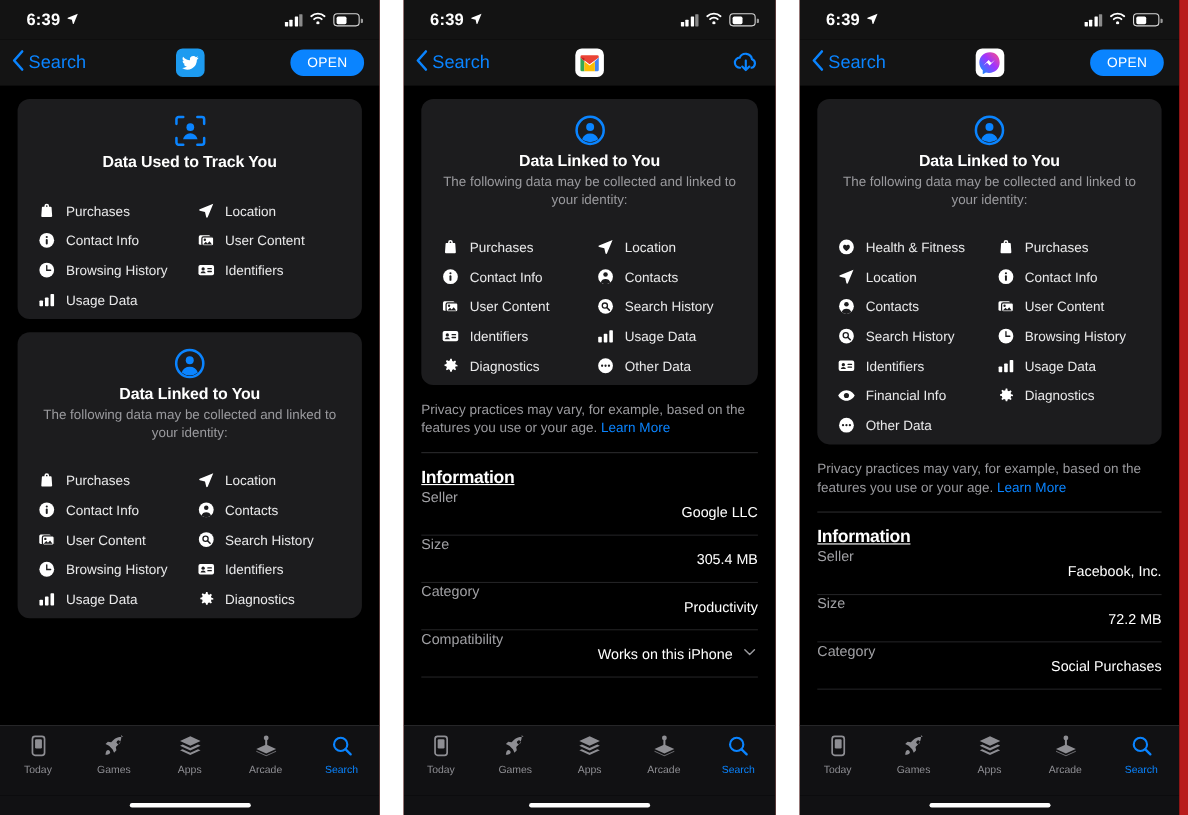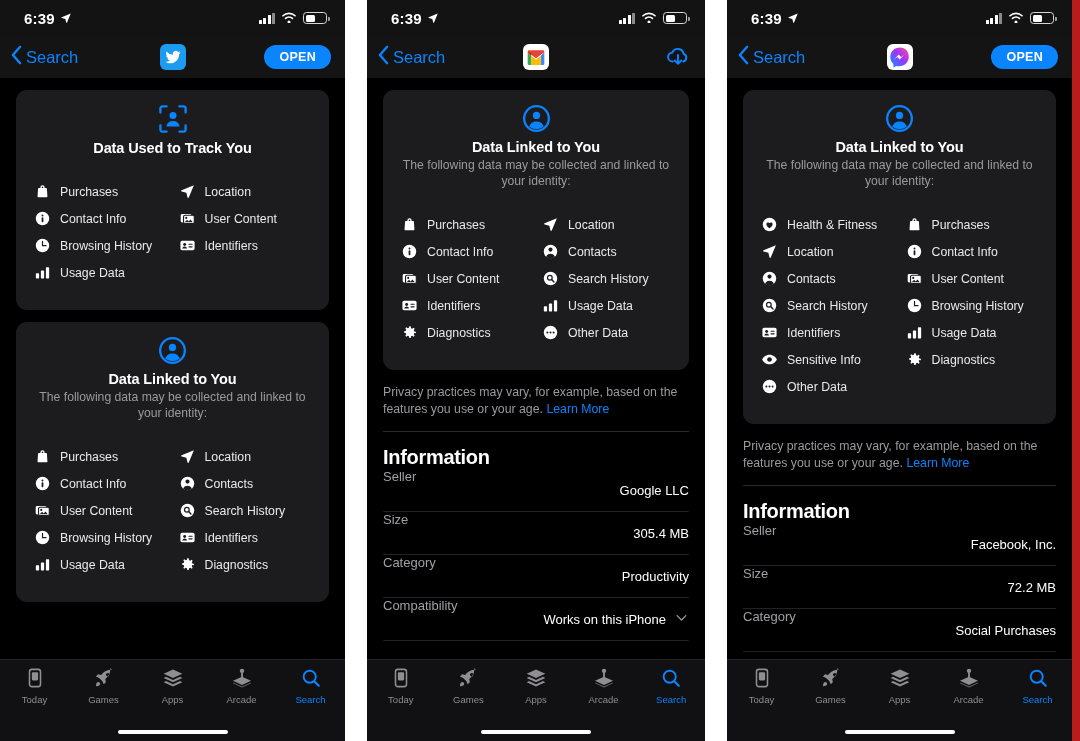--- a/index.html
+++ b/index.html
@@ -59,47 +59,47 @@
   .chev { display:block; }
   .nav-appicon {
     position:absolute; left:50%; transform:translateX(-50%);
     width: 26px; height: 26px; border-radius: 6px;
     display:flex; align-items:center; justify-content:center; overflow:hidden;
   }
   .icon-twitter { background:#1d9bf0; }
   .icon-gmail { background:#ffffff; }
   .icon-msgr { background:#ffffff; }
   .open-btn {
-    background:#0a84ff; color:#fff; font-size:12.5px; font-weight:bold;
+    background:#0a84ff; color:#fff; font-size:12.5px; font-weight:normal;
     padding:5px 15px; border-radius:14px; letter-spacing:.3px; cursor:pointer;
   }
   .dl-btn { color:#0a84ff; cursor:pointer; display:flex; align-items:center;}
 
   
   .body {
     flex: 1 1 auto; background:#000; overflow:hidden; position:relative;
     padding: 0 16px;
   }
   .card {
     background:#1c1c1e; border-radius:11px;
-    margin-top: 12px; padding: 14px 12px 24px;
+    margin-top: 12px; padding: 14px 12px 4px;
   }
   .card-hdr-icon { display:flex; justify-content:center; margin-bottom:6px; }
   .card-title { text-align:center; color:#fff; font-size:14.5px; font-weight:bold; letter-spacing:-.1px;}
   .card-sub { text-align:center; color:#9a9a9e; font-size:12.2px; line-height:15.5px; margin-top:3px; padding:0 6px;}
   .grid { display:grid; grid-template-columns: 1fr 1fr; column-gap:6px; row-gap:0; margin-top:22px; padding-left:6px;}
   .gitem { display:flex; align-items:center; gap:9px; height:27px; }
   .gitem .lbl { color:#e9e9ea; font-size:12.3px; white-space:nowrap; }
   .gico { width:17px; height:17px; flex:0 0 17px; display:flex; align-items:center; justify-content:center;}
 
   
   .note { color:#9a9a9e; font-size:12.3px; line-height:16.5px; margin-top:14px; }
   .note a { color:#0a84ff; text-decoration:none; cursor:pointer;}
   .hr { height:1px; background:#2a2a2c; margin:14px 0 0; }
-  .sec-title { color:#fff; font-size:20px; font-weight:bold; margin-top:14px; letter-spacing:-.3px;}
+  .sec-title { color:#fff; font-size:16px; font-weight:bold; margin-top:14px; letter-spacing:-.3px;text-decoration:underline;}
   .row {
     display:flex; justify-content:space-between; 
     height:43px; border-bottom:1px solid #222224; color:#fff;
   }
   .row .k { color:#a0a0a4; font-size:13px; }
   .row .v { color:#fff; font-size:13px; display:flex; align-items:center; gap:8px;}
 
   
   .tabbar {
     flex:0 0 64px; height:64px; background:#111113;
@@ -786,21 +786,21 @@
               </span>
               <span class="lbl">Usage Data</span>
             </div>
             <div class="gitem">
               <span class="gico">
                 <svg width="17" height="17" viewBox="0 0 24 24">
                   <path fill="#ffffff" d="M12 5.2c-5 0-9.1 3.6-10.4 6.8C2.9 15.2 7 18.8 12 18.8s9.1-3.6 10.4-6.8C21.1 8.8 17 5.2 12 5.2z"></path>
                   <circle cx="12" cy="12" r="3.3" fill="#1c1c1e"></circle>
                 </svg>
               </span>
-              <span class="lbl">Sensitive Info</span>
+              <span class="lbl">Financial Info</span>
             </div>
             <div class="gitem">
               <span class="gico">
                 <svg width="17" height="17" viewBox="0 0 24 24">
                   <path fill="#ffffff" d="M12 8.4a3.6 3.6 0 100 7.2 3.6 3.6 0 000-7.2zm9 4.6v-2l-2.3-.5a7 7 0 00-.7-1.7l1.3-2-1.4-1.4-2 1.3a7 7 0 00-1.7-.7L13.7 3h-2l-.5 2.3a7 7 0 00-1.7.7l-2-1.3L6.1 6.1l1.3 2a7 7 0 00-.7 1.7L4.4 10.3v2l2.3.5a7 7 0 00.7 1.7l-1.3 2 1.4 1.4 2-1.3c.5.3 1.1.6 1.7.7l.5 2.3h2l.5-2.3a7 7 0 001.7-.7l2 1.3 1.4-1.4-1.3-2a7 7 0 00.7-1.7z"></path>
                 </svg>
               </span>
               <span class="lbl">Diagnostics</span>
             </div>
             <div class="gitem">

